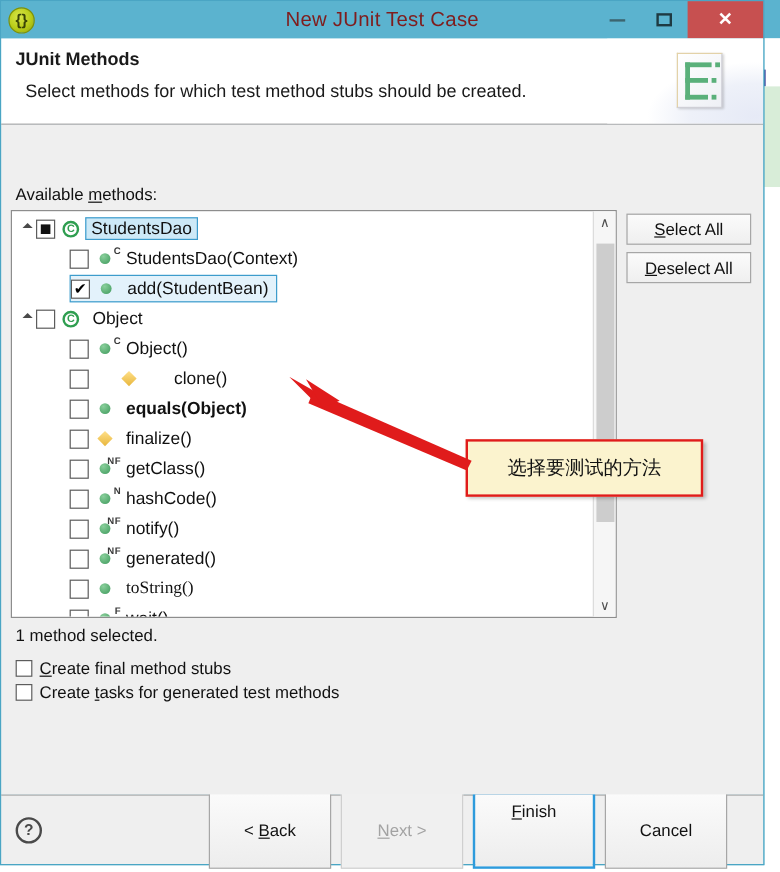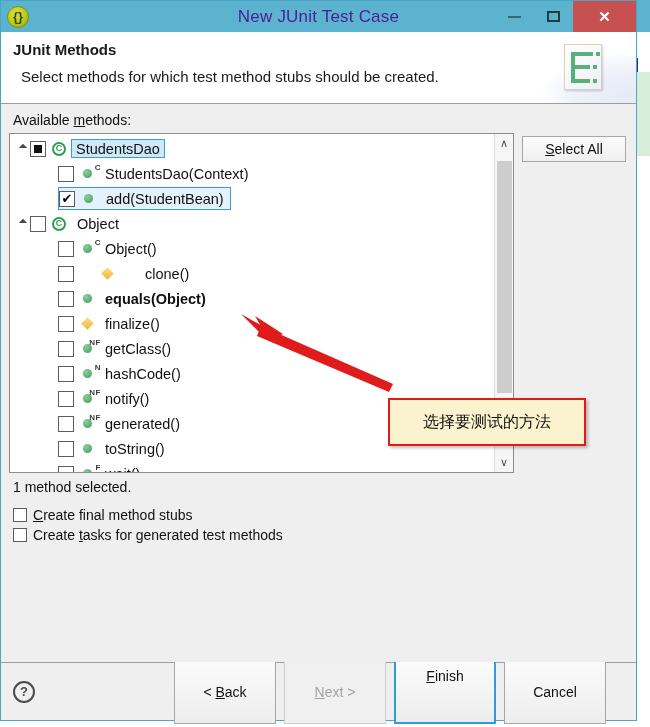--- a/index.html
+++ b/index.html
@@ -39,21 +39,21 @@
   .app-icon {
     width: 22px; height: 22px; margin-left: 6px; flex: none;
     border-radius: 50%;
     background: radial-gradient(circle at 40% 35%, #d8e64a 0%, #b9cc18 55%, #8fa30c 100%);
     border: 1px solid #7f9206;
     display: flex; align-items: center; justify-content: center;
     font-size: 13px; font-weight: bold; color: #3a4406; line-height: 1;
   }
   .title-text {
     position: absolute; left: 0; right: 0; text-align: center;
-    font-size: 17px; color: #4c1d95; letter-spacing: .2px;
+    font-size: 17px; color: #7f1d1d; letter-spacing: .2px;
     pointer-events: none;
   }
   .win-buttons { margin-left: auto; display: flex; height: 31px; flex: none; }
   .win-btn {
     width: 39px; height: 31px; display: flex; align-items: center; justify-content: center;
     color: #2d4a52; font-size: 13px;
   }
   .win-btn.close { background: #c75050; color: #fff; width: 63px; }
   .min-glyph { width: 13px; height: 2px; background: #3c6570; }
   .max-glyph { width: 13px; height: 11px; border: 2px solid #1e3a42; }
@@ -82,21 +82,21 @@
   }
   .banner-icon .bar { position: absolute; left: 6px; height: 4px; background: #5ab07a; }
   .banner-icon .dot { position: absolute; height: 4px; width: 4px; background: #5ab07a; }
   .banner-icon .spine { position: absolute; left: 6px; top: 7px; width: 4px; height: 31px; background: #5ab07a; }
 
   
   .body {
     flex: 1; background: #efefef; padding: 0 8px;
     position: relative;
   }
-  .field-label { font-size: 14px; color: #111; padding: 8px 0 5px 4px; }
+  .field-label { font-size: 14px; color: #111; padding: 8px 0 5px 4px; margin-top: 42px; }
   u { text-decoration: underline; }
 
   .list-row { display: flex; align-items: flex-start; gap: 8px; }
 
   
   .listbox {
     width: 505px; height: 340px;
     background: #ffffff; border: 1px solid #8d8d8d;
     display: flex; position: relative; overflow: hidden;
   }
@@ -206,21 +206,21 @@
   .fbtn.disabled { color: #a3a3a3; background: #f0f0f0; border-color: #cfcfcf; }
   .fbtn.default { border: 2px solid #2e9bdc; padding: 6px 5px; }
 
   
   .callout {
     position: absolute; left: 387px; top: 262px;
     width: 198px; height: 48px;
     background: #fbf3ce; border: 2px solid #e01b1b;
     box-shadow: 2px 2px 3px rgba(0,0,0,.25);
     display: flex; align-items: center; justify-content: center;
-    font-size: 16px; color: #111; z-index: 40; margin-top: 32px;
+    font-size: 16px; color: #111; z-index: 40;
   }
   .arrow-svg { position: absolute; left: 240px; top: 200px; z-index: 41; pointer-events: none; }
 </style>
 </head>
 <body>
 
 <div class="bg-app">
   <div class="bg-strip-1"></div>
   <div class="bg-strip-2"></div>
   <div class="bg-strip-3"></div>
@@ -398,21 +398,21 @@
                 <span class="cbox"></span>
                 <span class="vis">
                   <span class="pub"></span>
                   <span class="badge">NF</span>
                 </span>
                 <span class="label">generated()</span>
               </span>
             </div>
             <div class="tree-row" style="padding-left: 34px;">
               <span class="expander"></span>
-              <span class="" style="display: inline-flex; align-items: center;">
+              <span class="" style="display: inline-flex; align-items: center; font-family: Liberation Serif, serif;">
                 <span class="cbox"></span>
                 <span class="vis">
                   <span class="pub"></span>
                 </span>
                 <span class="label">toString()</span>
               </span>
             </div>
             <div class="tree-row" style="padding-left: 34px;">
               <span class="expander"></span>
               <span class="" style="display: inline-flex; align-items: center;">
@@ -429,20 +429,21 @@
           <div class="sb-arrow">∧</div>
           <div class="sb-track">
             <div class="sb-thumb"></div>
           </div>
           <div class="sb-arrow">∨</div>
         </div>
       </div>
 
       <div class="side-buttons">
         <div class="btn"><span></span><u>S</u><span>elect All</span></div>
+        <div class="btn"><span></span><u>D</u><span>eselect All</span></div>
       </div>
 
     </div>
 
     <div class="status">1 method selected.</div>
 
     <div id="options-body">
         <div class="chk-line">
           <span class="chk"></span>
           <span><span></span><u>C</u><span>reate final method stubs</span></span>

